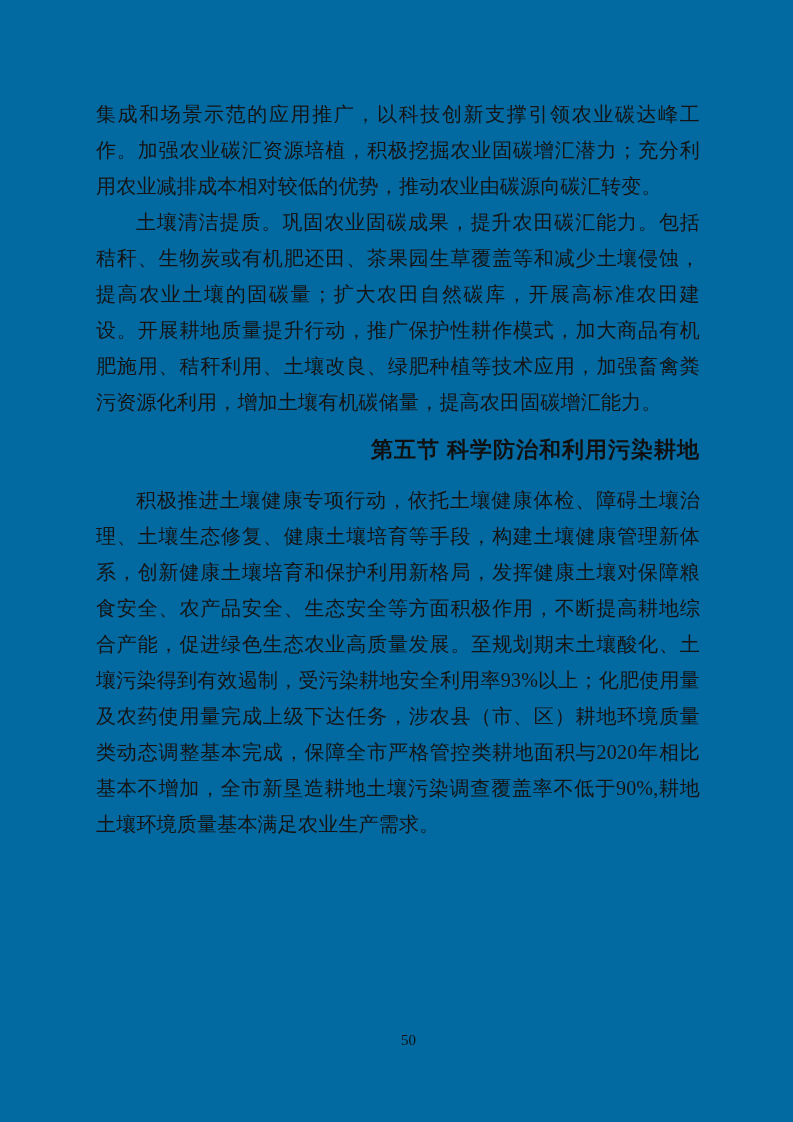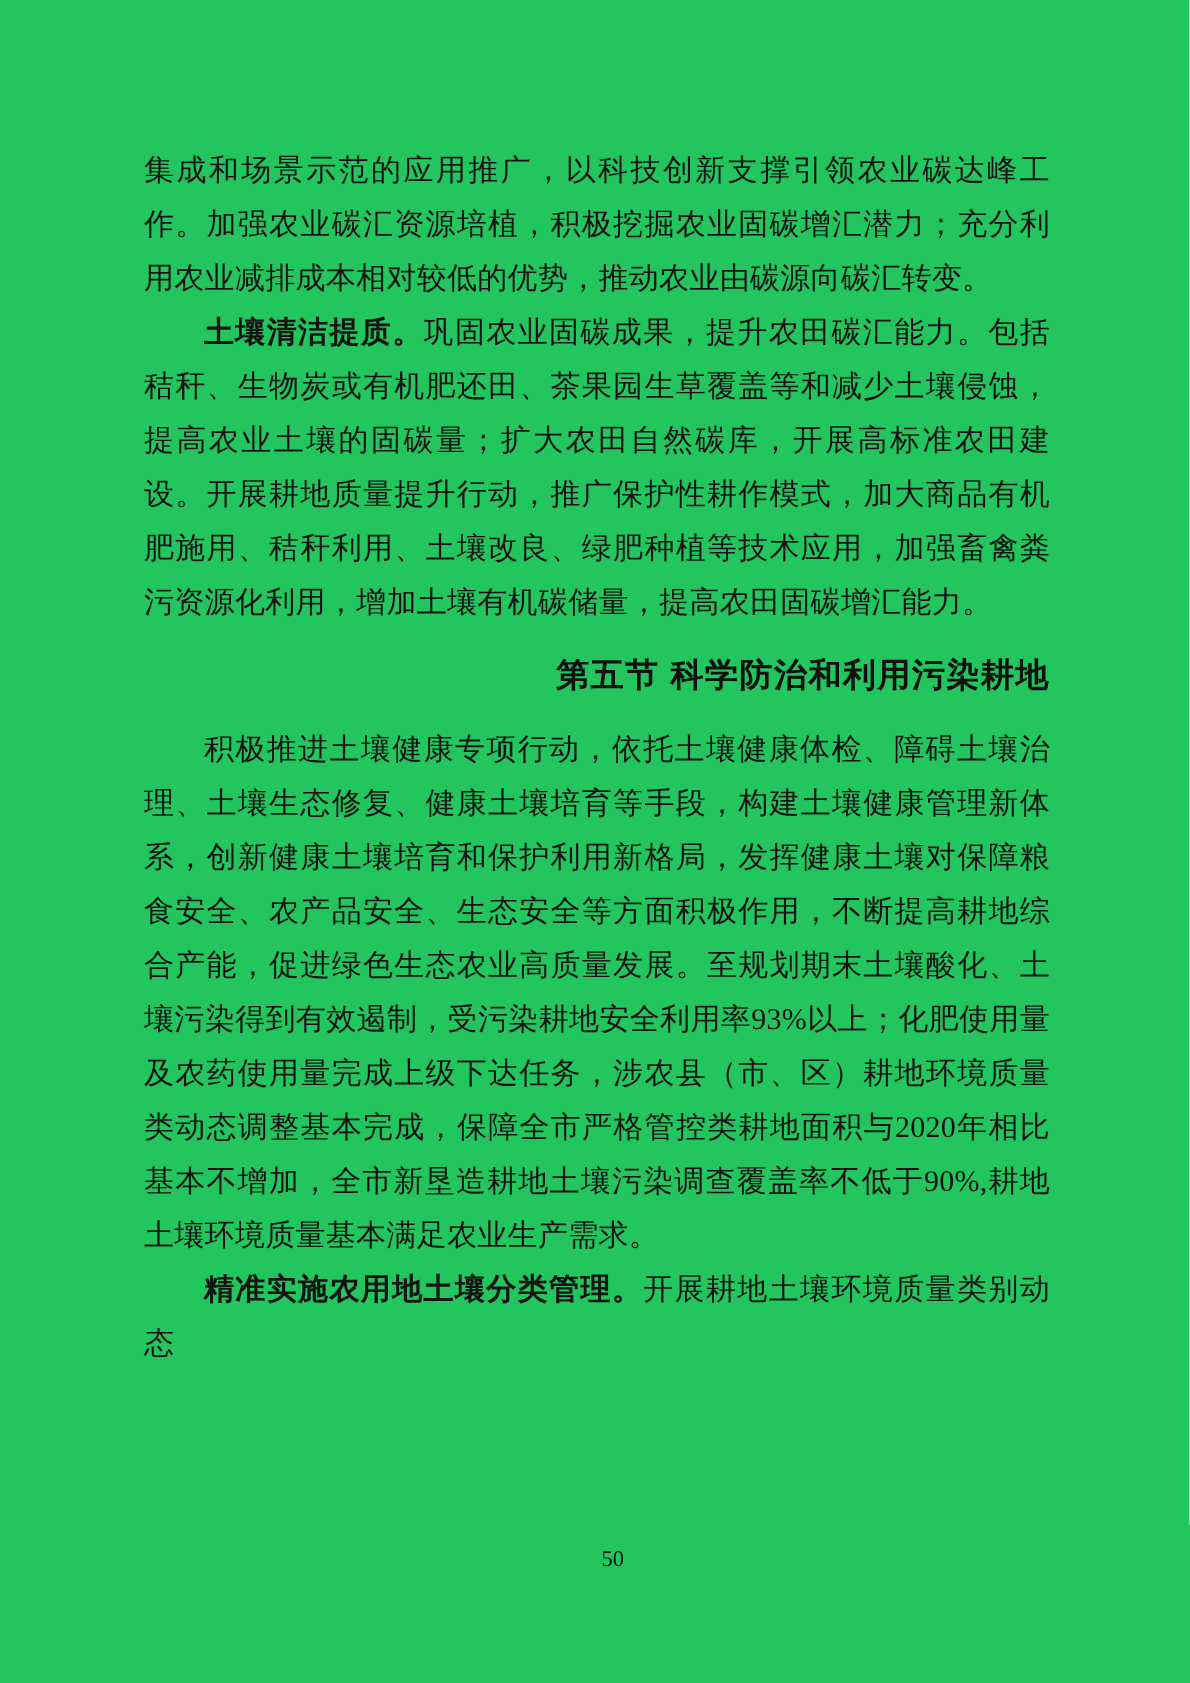--- a/index.html
+++ b/index.html
@@ -1,37 +1,37 @@
 <!DOCTYPE html>
 <html><head>
 <meta charset="utf-8">
 <style>
   html,body{margin:0;padding:0;background:#ffffff;}
   .page{
     position:relative;
     width:793px;height:1122px;
-    background:#22c55e;
+    background:#0369a1;
     overflow:hidden;
     font-family:"Liberation Serif","DejaVu Serif",serif;
     color:#141414;
   }
   .content{
     position:absolute;
     left:96px;top:96px;width:604px;
   }
   .para{
     margin:0;
     font-size:20px;
     line-height:36px;
     text-align:justify;
     letter-spacing:0.2px;
     word-break:break-all;
   }
   .para.indent{text-indent:2em;}
-  .para b{font-weight:700;}
+  .para b{font-weight:400;}
   .heading{
     margin:13px 0 15px;
     font-size:22px;
     line-height:34px;
     font-weight:700;
     text-align:right;
     letter-spacing:1px;
     color:#101010;
     font-family:"Liberation Sans","DejaVu Sans",sans-serif;
   }
@@ -47,16 +47,15 @@
 </style>
 </head>
 <body>
 
 <div class="page">
   <div class="content">
       <p class="para">集成和场景示范的应用推广，以科技创新支撑引领农业碳达峰工作。加强农业碳汇资源培植，积极挖掘农业固碳增汇潜力；充分利用农业减排成本相对较低的优势，推动农业由碳源向碳汇转变。</p>
       <p class="para indent"><b>土壤清洁提质。</b>巩固农业固碳成果，提升农田碳汇能力。包括秸秆、生物炭或有机肥还田、茶果园生草覆盖等和减少土壤侵蚀，提高农业土壤的固碳量；扩大农田自然碳库，开展高标准农田建设。开展耕地质量提升行动，推广保护性耕作模式，加大商品有机肥施用、秸秆利用、土壤改良、绿肥种植等技术应用，加强畜禽粪污资源化利用，增加土壤有机碳储量，提高农田固碳增汇能力。</p>
       <h2 class="heading">第五节 科学防治和利用污染耕地</h2>
       <p class="para indent">积极推进土壤健康专项行动，依托土壤健康体检、障碍土壤治理、土壤生态修复、健康土壤培育等手段，构建土壤健康管理新体系，创新健康土壤培育和保护利用新格局，发挥健康土壤对保障粮食安全、农产品安全、生态安全等方面积极作用，不断提高耕地综合产能，促进绿色生态农业高质量发展。至规划期末土壤酸化、土壤污染得到有效遏制，受污染耕地安全利用率93%以上；化肥使用量及农药使用量完成上级下达任务，涉农县（市、区）耕地环境质量类动态调整基本完成，保障全市严格管控类耕地面积与2020年相比基本不增加，全市新垦造耕地土壤污染调查覆盖率不低于90%,耕地土壤环境质量基本满足农业生产需求。</p>
-      <p class="para indent"><b>精准实施农用地土壤分类管理。</b>开展耕地土壤环境质量类别动态</p>
     </div>
   <div class="footer">50</div>
 </div>
 
 </body></html>

